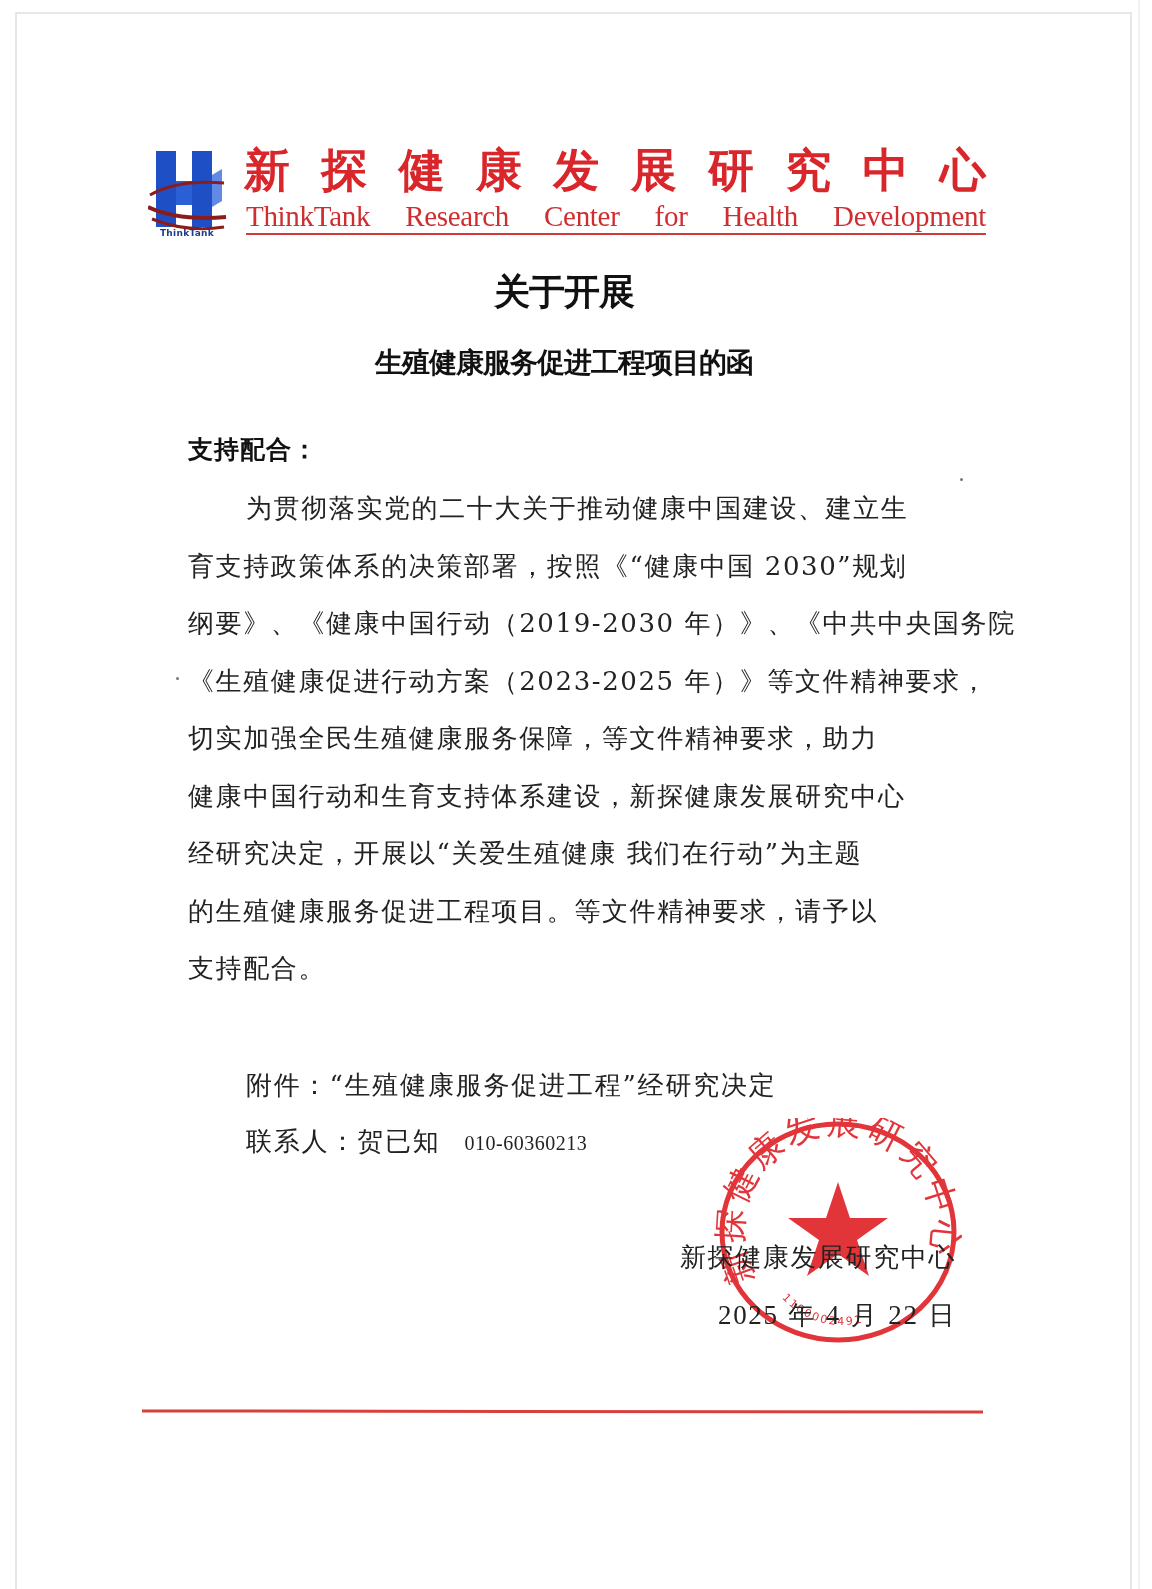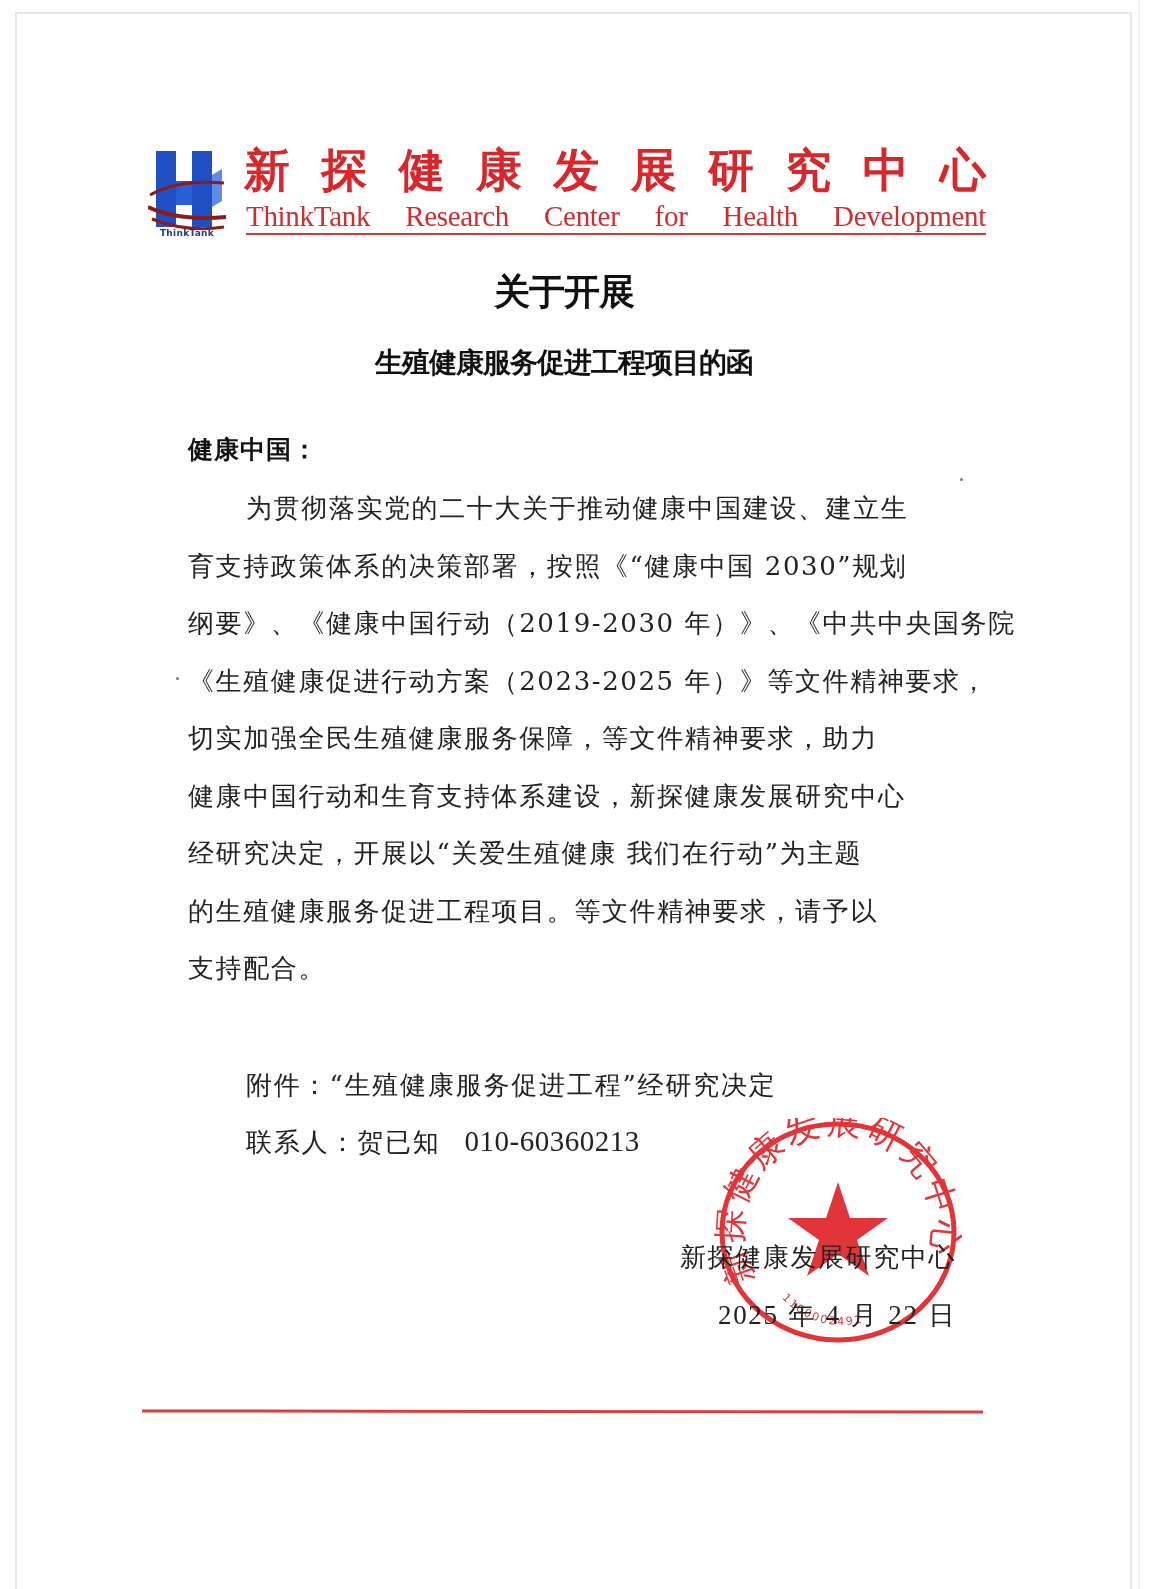--- a/index.html
+++ b/index.html
@@ -31,21 +31,21 @@
   .salutation { position:absolute; left:188px; top:432px; font-family:"DejaVu Sans",sans-serif;
                 font-weight:bold; font-size:25px; line-height:36px; color:#111; letter-spacing:1px; }
   .body-text { position:absolute; left:188px; top:480px; width:772px;
                font-family:"DejaVu Serif",serif; font-size:26px; line-height:57.5px; color:#222;
                text-align:justify; letter-spacing:1.6px; }
   .line { display:block; white-space:nowrap; }
   .indent { padding-left:58px; }
 
   .attachment { position:absolute; left:246px; top:1058px; font-size:26px; line-height:54px; letter-spacing:1.8px; color:#222; white-space:nowrap; }
   .contact { position:absolute; left:246px; top:1114px; font-size:26px; line-height:54px; letter-spacing:1.8px; color:#222; white-space:nowrap; }
-  .contact .phone { margin-left:24px; font-family:"Liberation Serif",serif; font-size:29px; letter-spacing:0.5px; }
+  .contact .phone { margin-left:24px; font-family:"Liberation Serif",serif; font-size:20px; letter-spacing:0.5px; }
 
   .signer { position:absolute; right:196px; top:1230px; font-size:26px; line-height:54px; letter-spacing:1.6px; color:#222; white-space:nowrap; }
   .date { position:absolute; right:196px; top:1288px; font-size:26px; line-height:54px; letter-spacing:1.6px; color:#222; white-space:nowrap; }
   .date .num { font-family:"Liberation Serif",serif; font-size:27px; }
 
   .seal { position:absolute; left:712px; top:1118px; width:250px; height:228px; pointer-events:none; opacity:0.93; }
 
   .footer-rule { position:absolute; left:142px; top:1410px; width:841px; height:3px; background:#d7403d; transform:rotate(0.08deg); }
   .dot { position:absolute; width:3px; height:3px; background:#777; border-radius:50%; }
 </style>
@@ -86,21 +86,21 @@
   <span>Center</span>
   <span>for</span>
   <span>Health</span>
   <span>Development</span>
 </div>
 <div class="org-rule"></div>
 
 <div class="title title-1">关于开展</div>
 <div class="title title-2">生殖健康服务促进工程项目的函</div>
 
-<div class="salutation">健康中国：</div>
+<div class="salutation">支持配合：</div>
 
 <div class="body-text">
   <span class="line indent">为贯彻落实党的二十大关于推动健康中国建设、建立生</span>
   <span class="line">育支持政策体系的决策部署，按照《“健康中国 2030”规划</span>
   <span class="line">纲要》、《健康中国行动（2019-2030 年）》、《中共中央国务院</span>
   <span class="line">《生殖健康促进行动方案（2023-2025 年）》等文件精神要求，</span>
   <span class="line">切实加强全民生殖健康服务保障，等文件精神要求，助力</span>
   <span class="line">健康中国行动和生育支持体系建设，新探健康发展研究中心</span>
   <span class="line">经研究决定，开展以“关爱生殖健康 我们在行动”为主题</span>
   <span class="line">的生殖健康服务促进工程项目。等文件精神要求，请予以</span>

